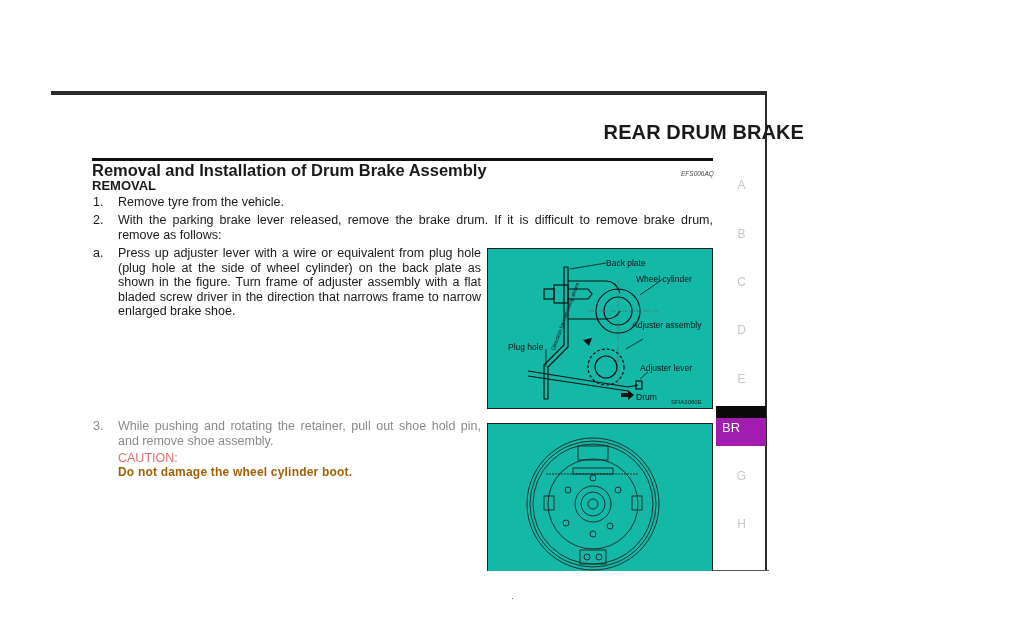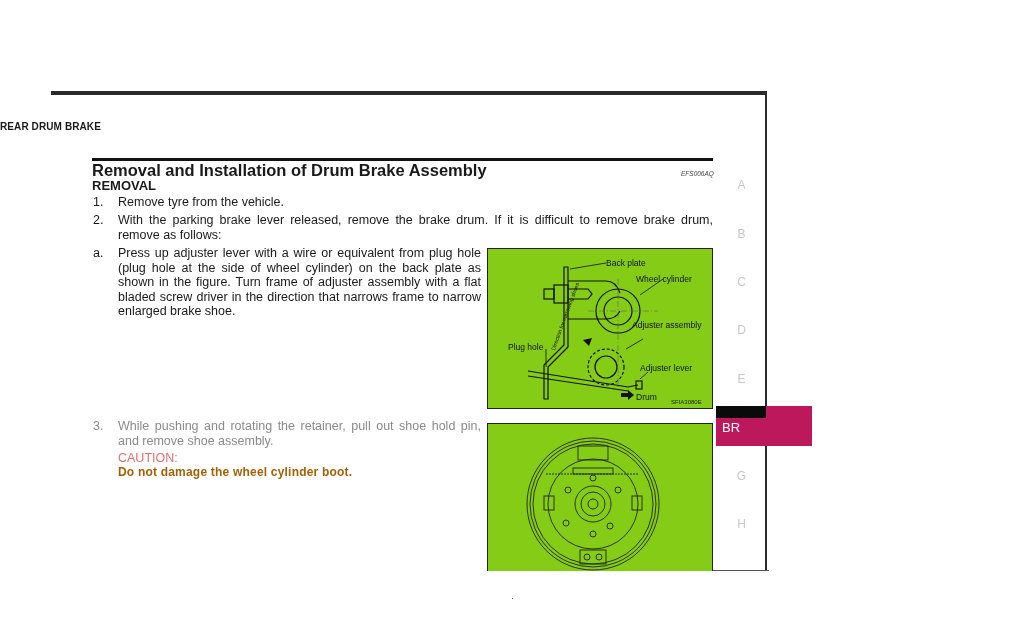--- a/index.html
+++ b/index.html
@@ -1,39 +1,39 @@
 <!DOCTYPE html>
 <html><head>
   <meta charset="utf-8">
   <style>
     html, body { margin:0; padding:0; }
     body { width:1024px; height:640px; background:#ffffff; position:relative; overflow:hidden;
       font-family:"Liberation Sans", sans-serif; color:#1a1a1a; }
     .topbar { position:absolute; left:51px; top:91px; width:716px; height:4px; background:#2b2b2b; }
     .rightbar { position:absolute; left:765px; top:93px; width:2px; height:478px; background:#2b2b2b; }
     .bottom-line { position:absolute; left:487px; top:570px; width:282px; height:1px; background:#555; }
-    .page-title { position:absolute; left:0; width:804px; top:121px; text-align:left; font-weight:bold; font-size:10px; letter-spacing:0.1px; }
+    .page-title { position:absolute; left:0; width:804px; top:121px; text-align:right; font-weight:bold; font-size:20px; letter-spacing:0.1px; }
     .section-rule { position:absolute; left:92px; top:158px; width:621px; height:3px; background:#111; }
     .section-title { position:absolute; left:92px; top:161px; font-size:16.5px; font-weight:bold; }
     .ref-code { position:absolute; left:681px; top:170px; font-size:6.5px; font-style:italic; color:#444; }
     .subhead { position:absolute; left:92px; top:178px; font-size:13px; font-weight:bold; }
     .step { position:absolute; font-size:12.5px; line-height:14.5px; }
     .step .num { position:absolute; left:0; top:0; }
     .step .txt { position:absolute; left:25px; top:0; text-align:justify; }
     .faded { color:#8a8a8a; }
     .caution-label { color:#e07070; }
     .caution-text { color:#a16207; font-weight:bold; font-size:12px; letter-spacing:0.2px; }
-    .fig { position:absolute; border:1px solid #222; background:#84cc16; }
+    .fig { position:absolute; border:1px solid #222; background:#14b8a6; }
     .fig1 { left:487px; top:248px; width:224px; height:159px; }
     .fig2 { left:487px; top:423px; width:224px; height:147px; border-bottom:none; }
     .fig svg { position:absolute; left:0; top:0; }
     .fig-label { position:absolute; font-size:8.5px; color:#111; white-space:nowrap; }
     .fig-code { position:absolute; font-size:6px; color:#222; }
     .tab { position:absolute; left:0; width:47px; text-align:center; font-size:12px; color:#c8c8c8; }
-    .tab-active { position:absolute; left:716px; top:406px; width:50px; height:40px; background:#be185d;padding-left:46px; }
+    .tab-active { position:absolute; left:716px; top:406px; width:50px; height:40px; background:#a21caf; }
     .tab-active .cap { position:absolute; left:0; top:0; width:50px; height:12px; background:#0a0a0a; }
     .tab-active .lbl { position:absolute; left:6px; top:14px; font-size:13px; color:#ffffff; }
     .dot { position:absolute; left:512px; top:598px; width:1px; height:1px; background:#666; }
   </style>
 </head>
 <body>
 
 <div class="topbar"></div>
 <div class="rightbar"></div>
 <div class="bottom-line"></div>

